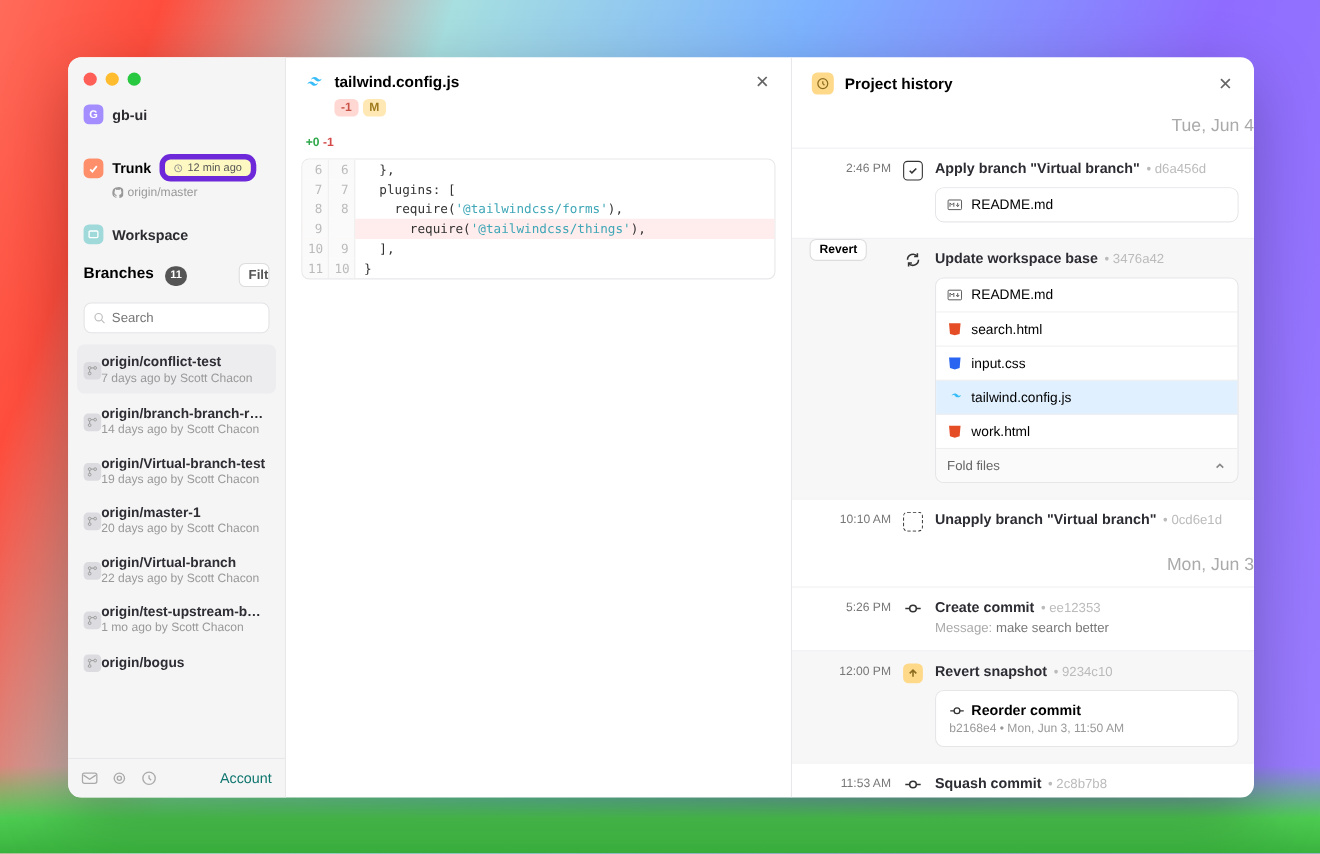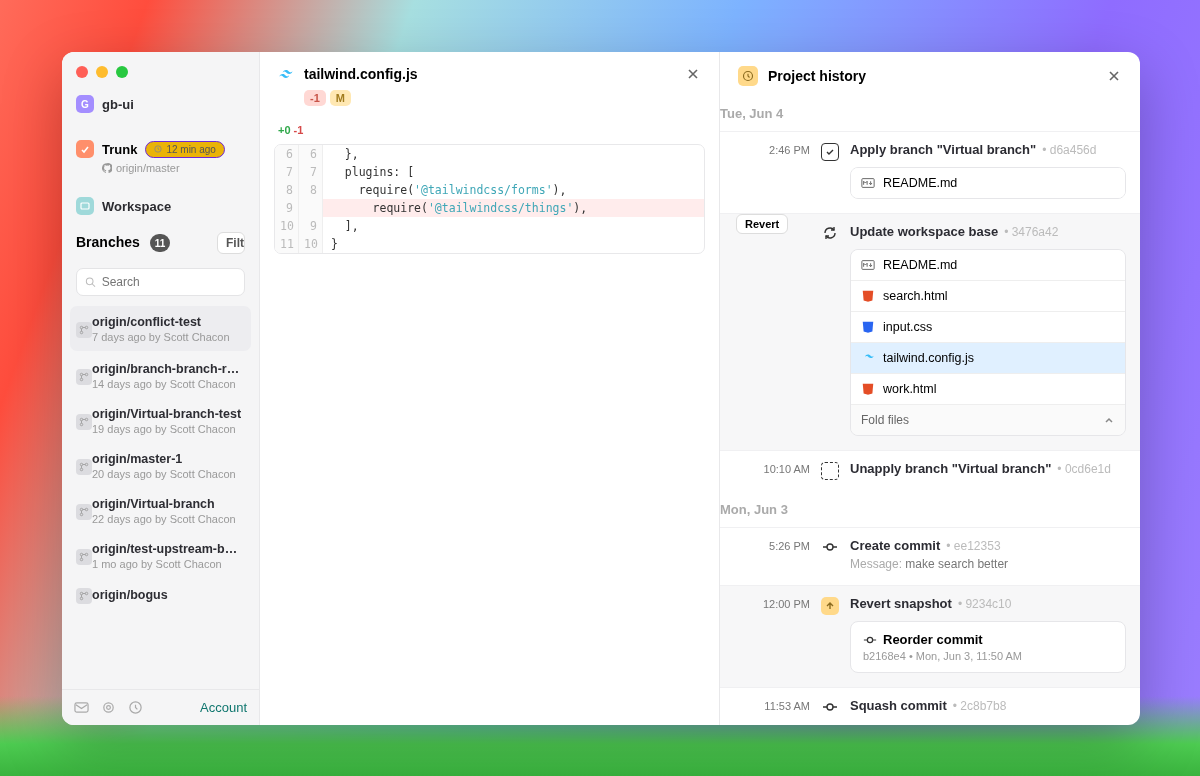--- a/index.html
+++ b/index.html
@@ -21,21 +21,21 @@
 .sidebar { width: 198px; background: #f5f5f6; display: flex; flex-direction: column; border-right: 1px solid #e8e8ea; }
 .traffic { display: flex; gap: 8px; padding: 14px 14px 10px; }
 .traffic span { width: 12px; height: 12px; border-radius: 50%; }
 .tl-red { background: #ff5f57; } .tl-yellow { background: #febc2e; } .tl-green { background: #28c840; }
 .sb-row { display: flex; align-items: center; gap: 8px; padding: 7px 14px; font-size: 13px; color: #2b2b30; }
 .sb-proj { font-weight: 600; }
 .sb-icon-box { width: 18px; height: 18px; border-radius: 5px; display: inline-flex; align-items: center; justify-content: center; font-size: 10px; font-weight: 700; color: #fff; flex-shrink: 0; }
 .ic-purple { background: #a48eff; } .ic-orange { background: #ff8f6b; } .ic-teal { background: #9fd9da; }
 .sb-trunk { display: flex; align-items: center; gap: 8px; padding: 8px 14px 2px; }
 .sb-trunk-label { font-weight: 600; font-size: 13px; }
-.pill { border: 1px solid #6d28d9; border-radius: 10px; padding: 2px 8px; font-size: 10px; color: #555; background: #eab308; display: inline-flex; align-items: center; gap: 4px; white-space: nowrap; }
+.pill { border: 5px solid #6d28d9; border-radius: 10px; padding: 2px 8px; font-size: 10px; color: #555; background: #fef9c3; display: inline-flex; align-items: center; gap: 4px; white-space: nowrap; }
 .sb-sub { font-size: 11px; color: #999; padding: 2px 14px 10px 40px; display: flex; align-items: center; gap: 4px; }
 .sb-sec { margin-top: 12px; }
 .branches-hdr { display: flex; align-items: center; justify-content: space-between; padding: 10px 14px; font-weight: 700; font-size: 14px; }
 .count-badge { display: inline-flex; align-items:center; justify-content:center; min-width:18px; height:18px; border-radius:9px; background:#555; color:#fff; font-size:10px; font-weight:700; padding:0 5px; margin-left:6px; }
 .filter-btn { font-size:12px; color:#555; background:#fff; border:1px solid #ddd; border-radius:6px; padding:3px 8px; overflow:hidden; max-width:28px; }
 .search { margin: 4px 14px 8px; display:flex; align-items:center; gap:6px; border:1px solid #e4e4e6; background:#fff; border-radius:7px; padding:6px 8px; }
 .search input { border:none; outline:none; font-size:12px; width:100%; color:#333; background:transparent; }
 .branches { flex:1; overflow:hidden; }
 .branch-item { padding:8px 14px; display:flex; gap:0; align-items:center; border-top:1px solid transparent; }
 .branch-item.sel { background:#ededf0; border-radius:7px; margin:2px 8px; padding:8px 6px;}
@@ -65,21 +65,21 @@
 .code { padding:2px 8px; white-space:pre; flex:1; color:#333;}
 .code-row.removed { background:#ffecec; }
 .code-row.removed .code { background:#ffecec;}
 .tok-str { color:#3fa7b7; }
 
 .right-panel { flex:1; display:flex; flex-direction:column; overflow:hidden;}
 .right-hdr { display:flex; align-items:center; padding:14px 18px 12px; gap:10px; }
 .hist-icon { width:20px; height:20px; border-radius:5px; background:#ffd98a; display:inline-flex; align-items:center; justify-content:center; }
 .right-title { font-weight:700; font-size:14px; flex:1;}
 .history { overflow-y:auto; flex:1; }
-.date-hdr { text-align:left; color:#aaa; font-size:13px; font-weight:700; padding:8px 0 10px; }
+.date-hdr { text-align:right; color:#aaa; font-size:16px; font-weight:400; padding:8px 0 10px; }
 .hist-row { display:grid; grid-template-columns: 76px 24px 1fr; gap:8px; padding:10px 14px 14px; border-top:1px solid #f0f0f2;}
 .hist-row.expanded { background:#f7f7f8; }
 .hist-time { font-size:11px; color:#777; text-align:right; padding-top:2px; white-space:nowrap;}
 .hist-ic { display:flex; justify-content:center; padding-top:1px; }
 .hist-ic-box { width:18px; height:18px; border-radius:5px; display:inline-flex; align-items:center; justify-content:center;}
 .hist-title-line { display:flex; align-items:baseline; gap:6px; flex-wrap:wrap;}
 .hist-title { font-weight:700; font-size:13px; color:#2c2c33;}
 .hist-hash { font-size:12px; color:#bbb;}
 .hist-msg { font-size:12px; color:#777; margin-top:4px;}
 .hist-msg .lbl {color:#aaa;}

